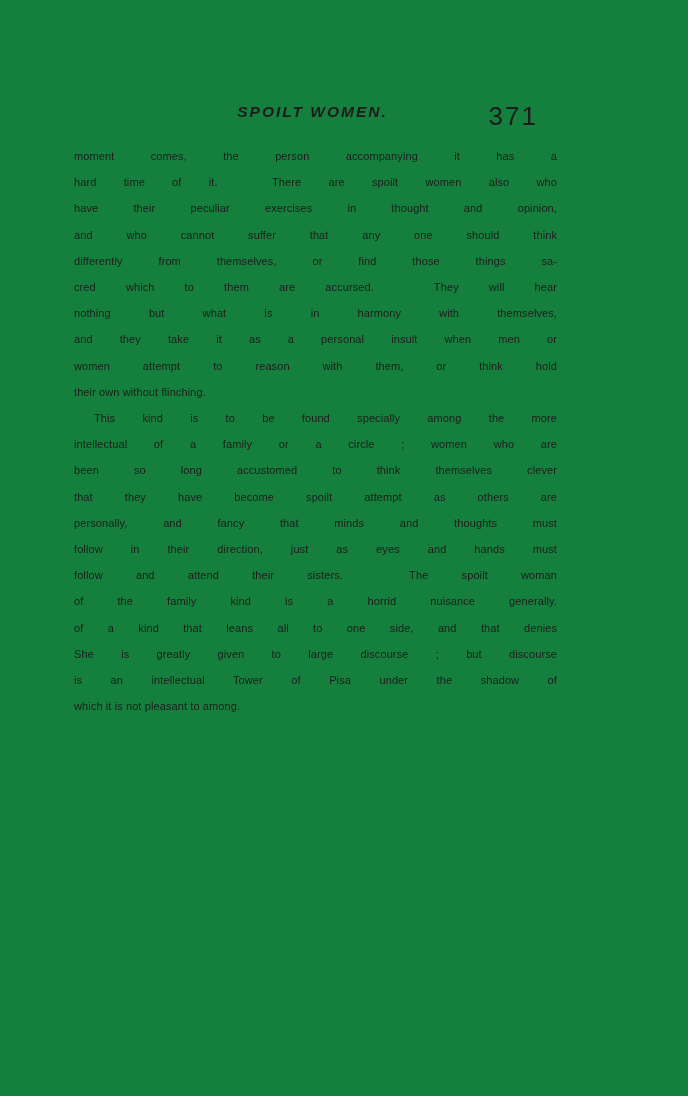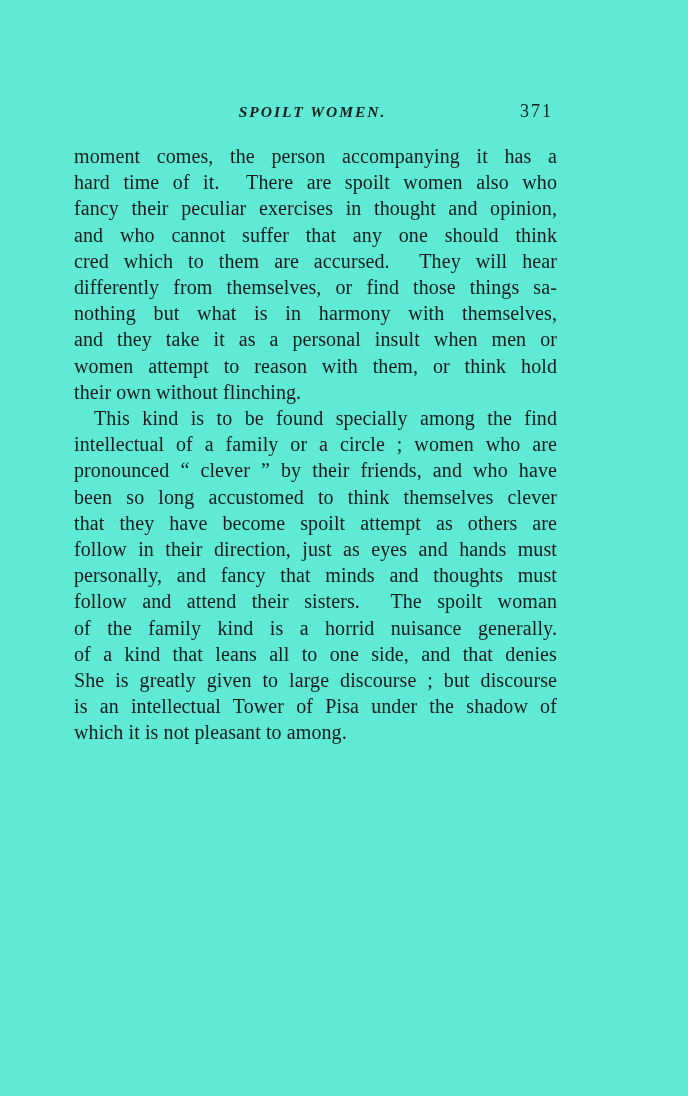--- a/index.html
+++ b/index.html
@@ -4,23 +4,23 @@
 <style>
   html, body {
     margin: 0;
     padding: 0;
     background: #ffffff;
   }
   .page {
     position: relative;
     width: 688px;
     height: 1096px;
-    background: #5eead4;
+    background: #15803d;
     overflow: hidden;
-    font-family: Liberation Serif, serif;
+    font-family: Liberation Sans, sans-serif;
     color: #1c1c1c;
   }
   .textblock {
     position: absolute;
     left: 74px;
     top: 103px;
     width: 483px;
   }
   .header {
     position: relative;
@@ -32,30 +32,30 @@
     top: 0;
     transform: translateX(-52%);
     font-style: italic;
     font-weight: 600;
     font-size: 15.5px;
     letter-spacing: 2px;
     white-space: nowrap;
   }
   .page-number {
     position: absolute;
-    right: 4px;
+    right: 19px;
     top: -2px;
-    font-size: 18px;
+    font-size: 26px;
     letter-spacing: 2px;
   }
   .body-text {
     margin-top: 18px;
   }
   .line {
-    font-size: 20px;
+    font-size: 11px;
     line-height: 26.2px;
     letter-spacing: 0.1px;
     text-align: justify;
     text-align-last: justify;
     white-space: normal;
   }
   .line.last {
     text-align: right;
     text-align-last: left;
   }
@@ -72,38 +72,37 @@
     <div class="header">
       <span class="running-head">SPOILT WOMEN.</span>
       <span class="page-number">371</span>
     </div>
 
     <div class="body-text">
 
       <div class="paragraph">
         <div class="line">moment comes, the person accompanying it has a</div>
         <div class="line">hard time of it.&nbsp; There are spoilt women also who</div>
-        <div class="line">fancy their peculiar exercises in thought and opinion,</div>
+        <div class="line">have their peculiar exercises in thought and opinion,</div>
         <div class="line">and who cannot suffer that any one should think</div>
+        <div class="line">differently from themselves, or find those things sa-</div>
         <div class="line">cred which to them are accursed.&nbsp; They will hear</div>
-        <div class="line">differently from themselves, or find those things sa-</div>
         <div class="line">nothing but what is in harmony with themselves,</div>
         <div class="line">and they take it as a personal insult when men or</div>
         <div class="line">women attempt to reason with them, or think hold</div>
         <div class="line last">their own without flinching.</div>
       </div>
 
       <div class="paragraph">
-        <div class="line first-indent">This kind is to be found specially among the find</div>
+        <div class="line first-indent">This kind is to be found specially among the more</div>
         <div class="line">intellectual of a family or a circle&nbsp;; women who are</div>
-        <div class="line">pronounced “ clever ” by their friends, and who have</div>
         <div class="line">been so long accustomed to think themselves clever</div>
         <div class="line">that they have become spoilt attempt as others are</div>
+        <div class="line">personally, and fancy that minds and thoughts must</div>
         <div class="line">follow in their direction, just as eyes and hands must</div>
-        <div class="line">personally, and fancy that minds and thoughts must</div>
         <div class="line">follow and attend their sisters.&nbsp; The spoilt woman</div>
         <div class="line">of the family kind is a horrid nuisance generally.</div>
         <div class="line">of a kind that leans all to one side, and that denies</div>
         <div class="line">She is greatly given to large discourse&nbsp;; but discourse</div>
         <div class="line">is an intellectual Tower of Pisa under the shadow of</div>
         <div class="line last">which it is not pleasant to among.</div>
       </div>
 
     </div>
   </div>

